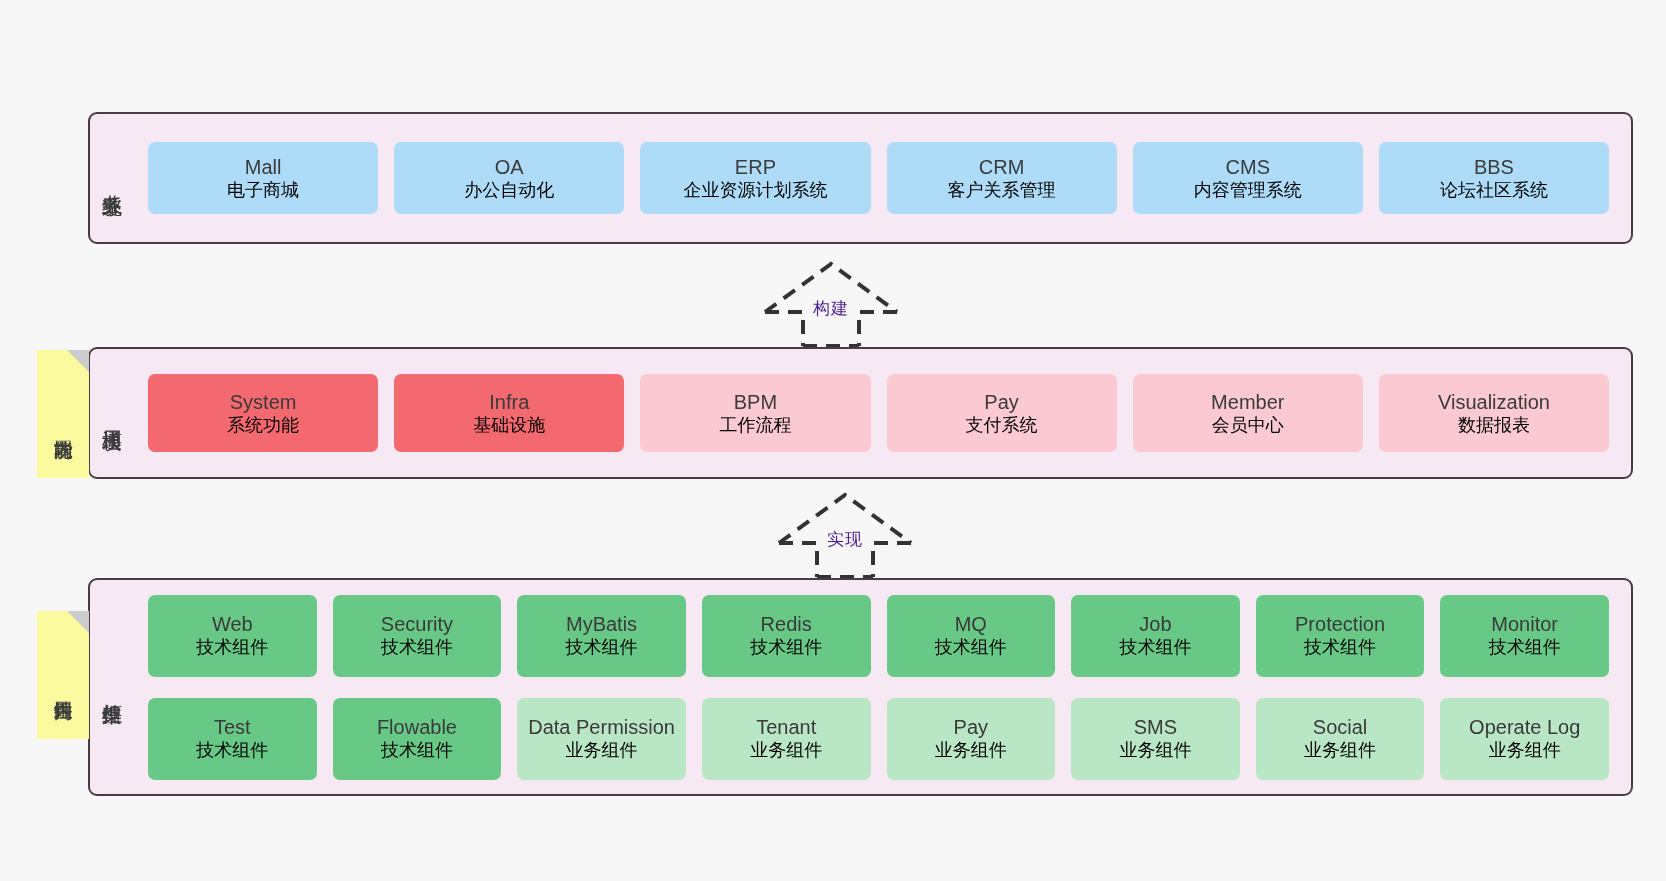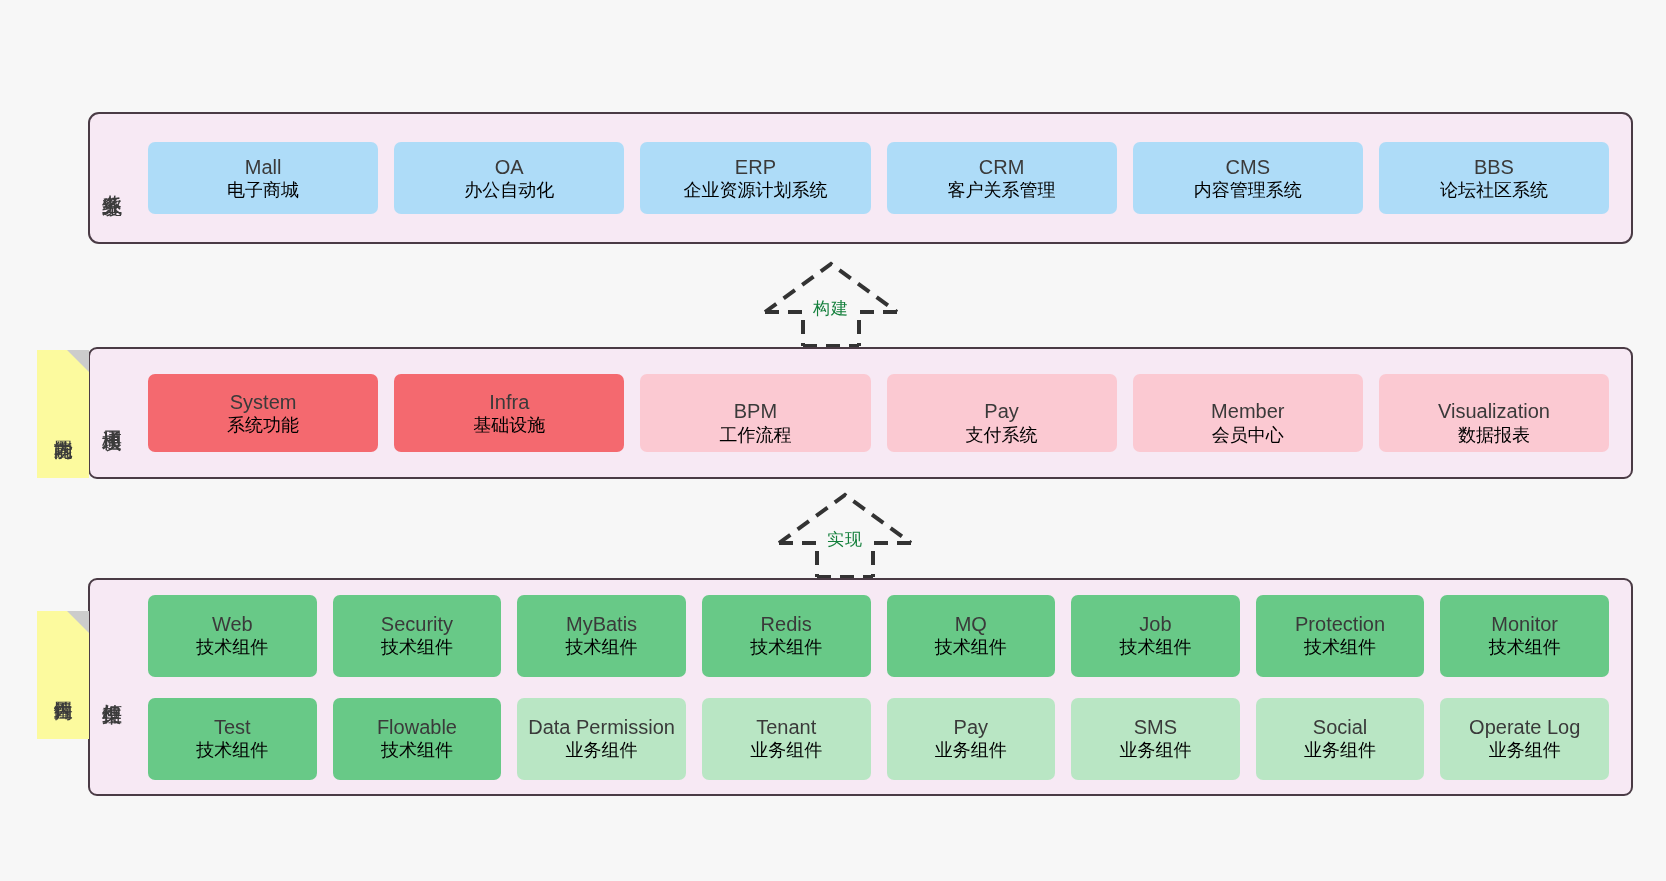--- a/index.html
+++ b/index.html
@@ -79,26 +79,26 @@
   }
   .cell .cn {
     font-size: 18px;
     line-height: 1.25;
     color: #000000;
   }
 
   
   .c-blue        { background: #aedcf8; }
   .c-red         { background: #f4696f; }
-  .c-pink        { background: #fbc9d2; justify-content: flex-end; }
+  .c-pink        { background: #fbc9d2; }
   .c-green       { background: #68c987; }
   .c-lightgreen  { background: #b9e6c4; }
 
   
-  #layer-business { left: 88px;  top: 112px; width: 1545px; height: 132px; border-radius: 11px; }
+  #layer-business { left: 88px;  top: 112px; width: 1545px; height: 132px; }
   #layer-business .cell { height: 72px; }
 
   #layer-common   { left: 88px;  top: 347px; width: 1545px; height: 132px; }
   #layer-common .cell { height: 78px; }
 
   #layer-framework{ left: 88px;  top: 578px; width: 1545px; height: 218px; }
   #layer-framework .layer-body { gap: 21px; padding-top: 12px; padding-bottom: 12px; }
   #layer-framework .cell { height: 82px; }
 
   
@@ -137,21 +137,21 @@
     height: 90px;
   }
   .arrow svg { display: block; overflow: visible; }
   .arrow .arrow-label {
     position: absolute;
     left: 0;
     right: 0;
     bottom: 28px;
     text-align: center;
     font-size: 17px;
-    color: #15803d;
+    color: #4c1d95;
     letter-spacing: 1px;
   }
   #arrow-build { left: 757px; top: 258px; }
   #arrow-impl  { left: 771px; top: 489px; }
 </style>
 </head>
 <body>
 
 <div id="canvas">
 

